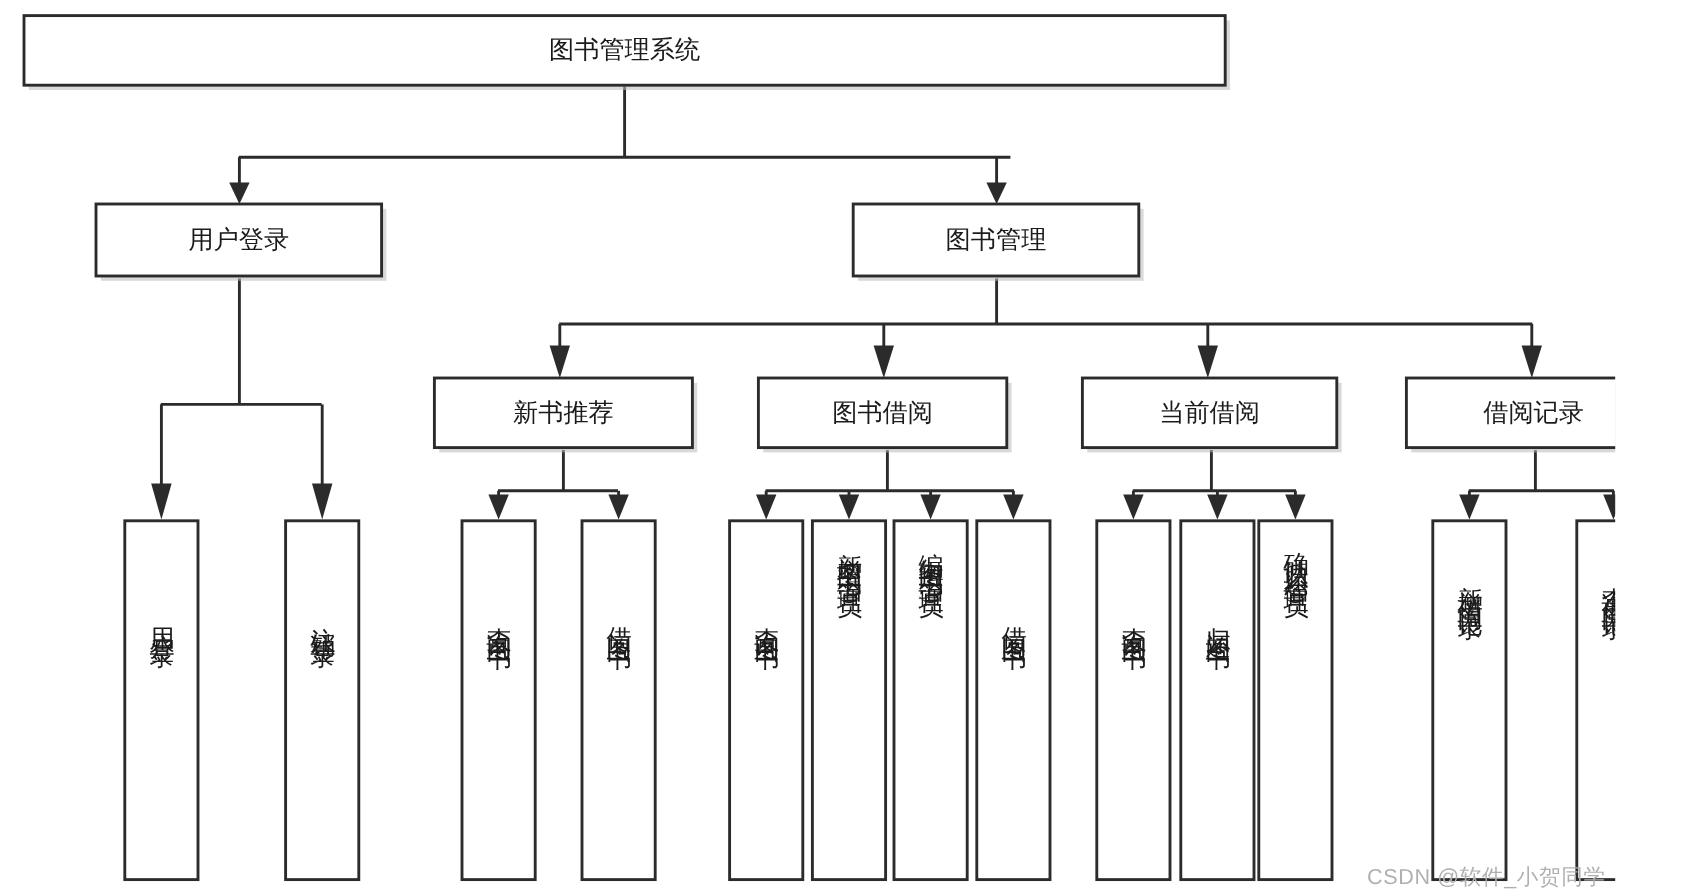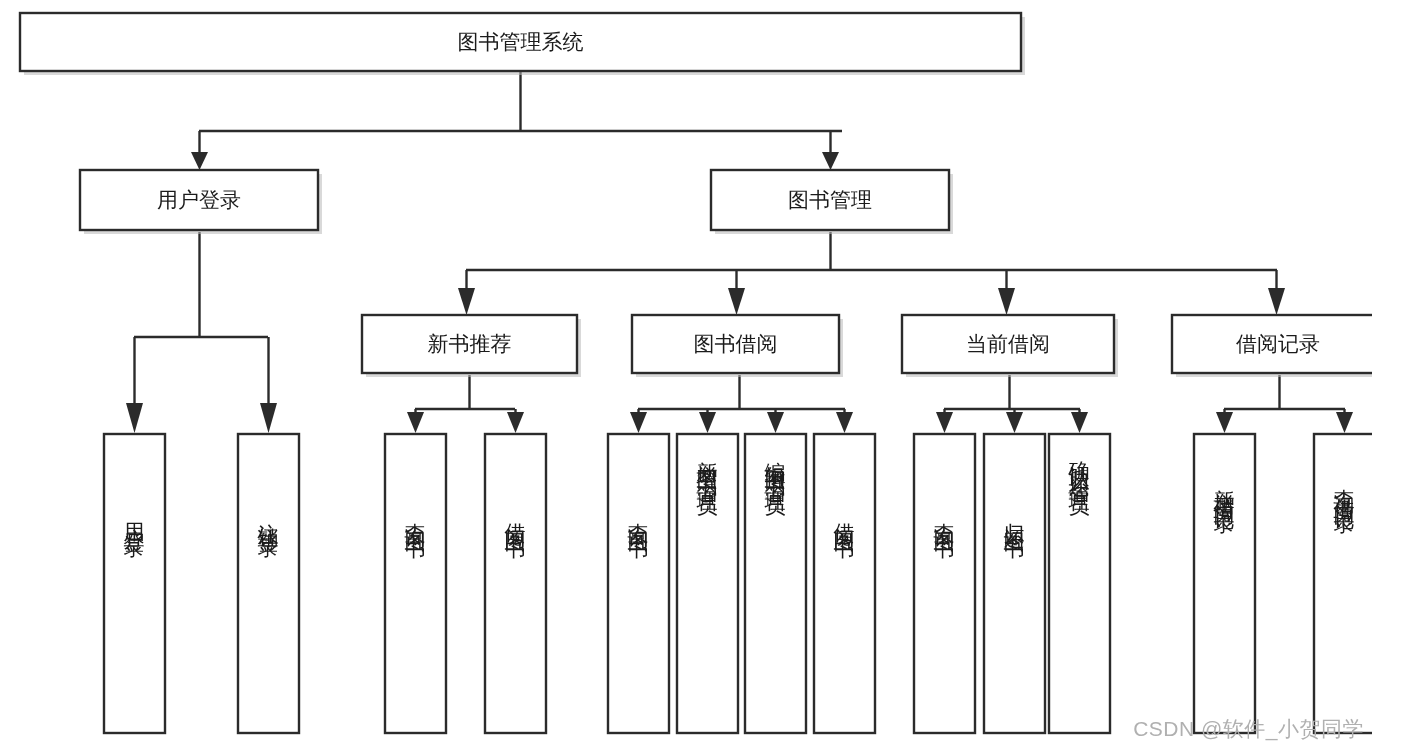--- a/index.html
+++ b/index.html
@@ -10,21 +10,20 @@
   }
   body {
     font-family: "Liberation Sans", "DejaVu Sans", sans-serif;
   }
   #diagram-canvas {
     position: relative;
     width: 1346px;
     height: 747px;
     background: #ffffff;
     overflow: hidden;
-    padding-left: 26px;
   }
   svg.tree {
     position: absolute;
     left: 0;
     top: 0;
     width: 1405px;
     height: 747px;
   }
   .node-rect {
     fill: #ffffff;
@@ -67,21 +66,21 @@
     line-height: 1;
     letter-spacing: 5px;
     color: #1b1b1b;
     white-space: nowrap;
   }
   .watermark {
     position: absolute;
     right: 8px;
     bottom: 4px;
     font-family: "Liberation Sans", "DejaVu Sans", sans-serif;
-    font-size: 21px;
+    font-size: 18px;
     color: #b0b0b0;
     letter-spacing: 0.5px;
     user-select: none;
   }
 </style>
 </head>
 <body>
 
 <div id="diagram-canvas">
 

